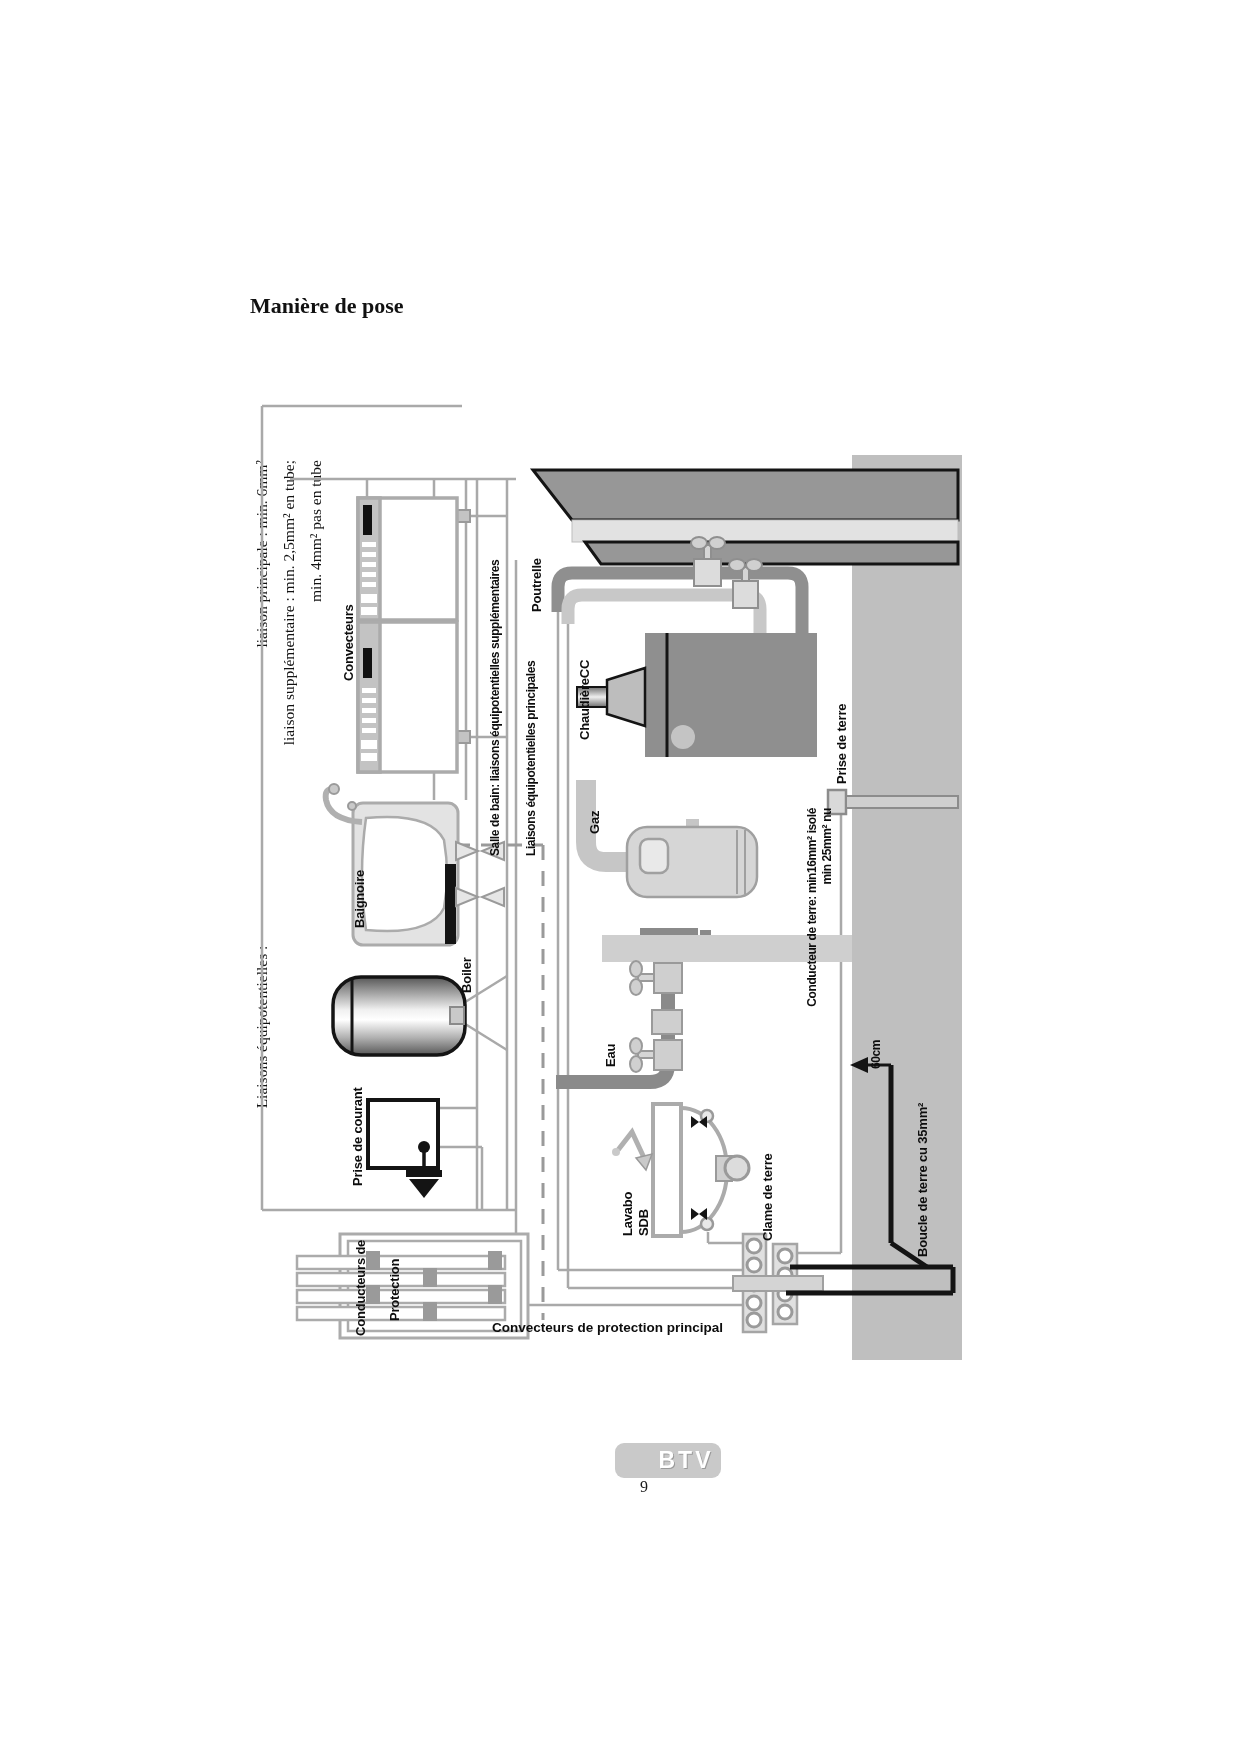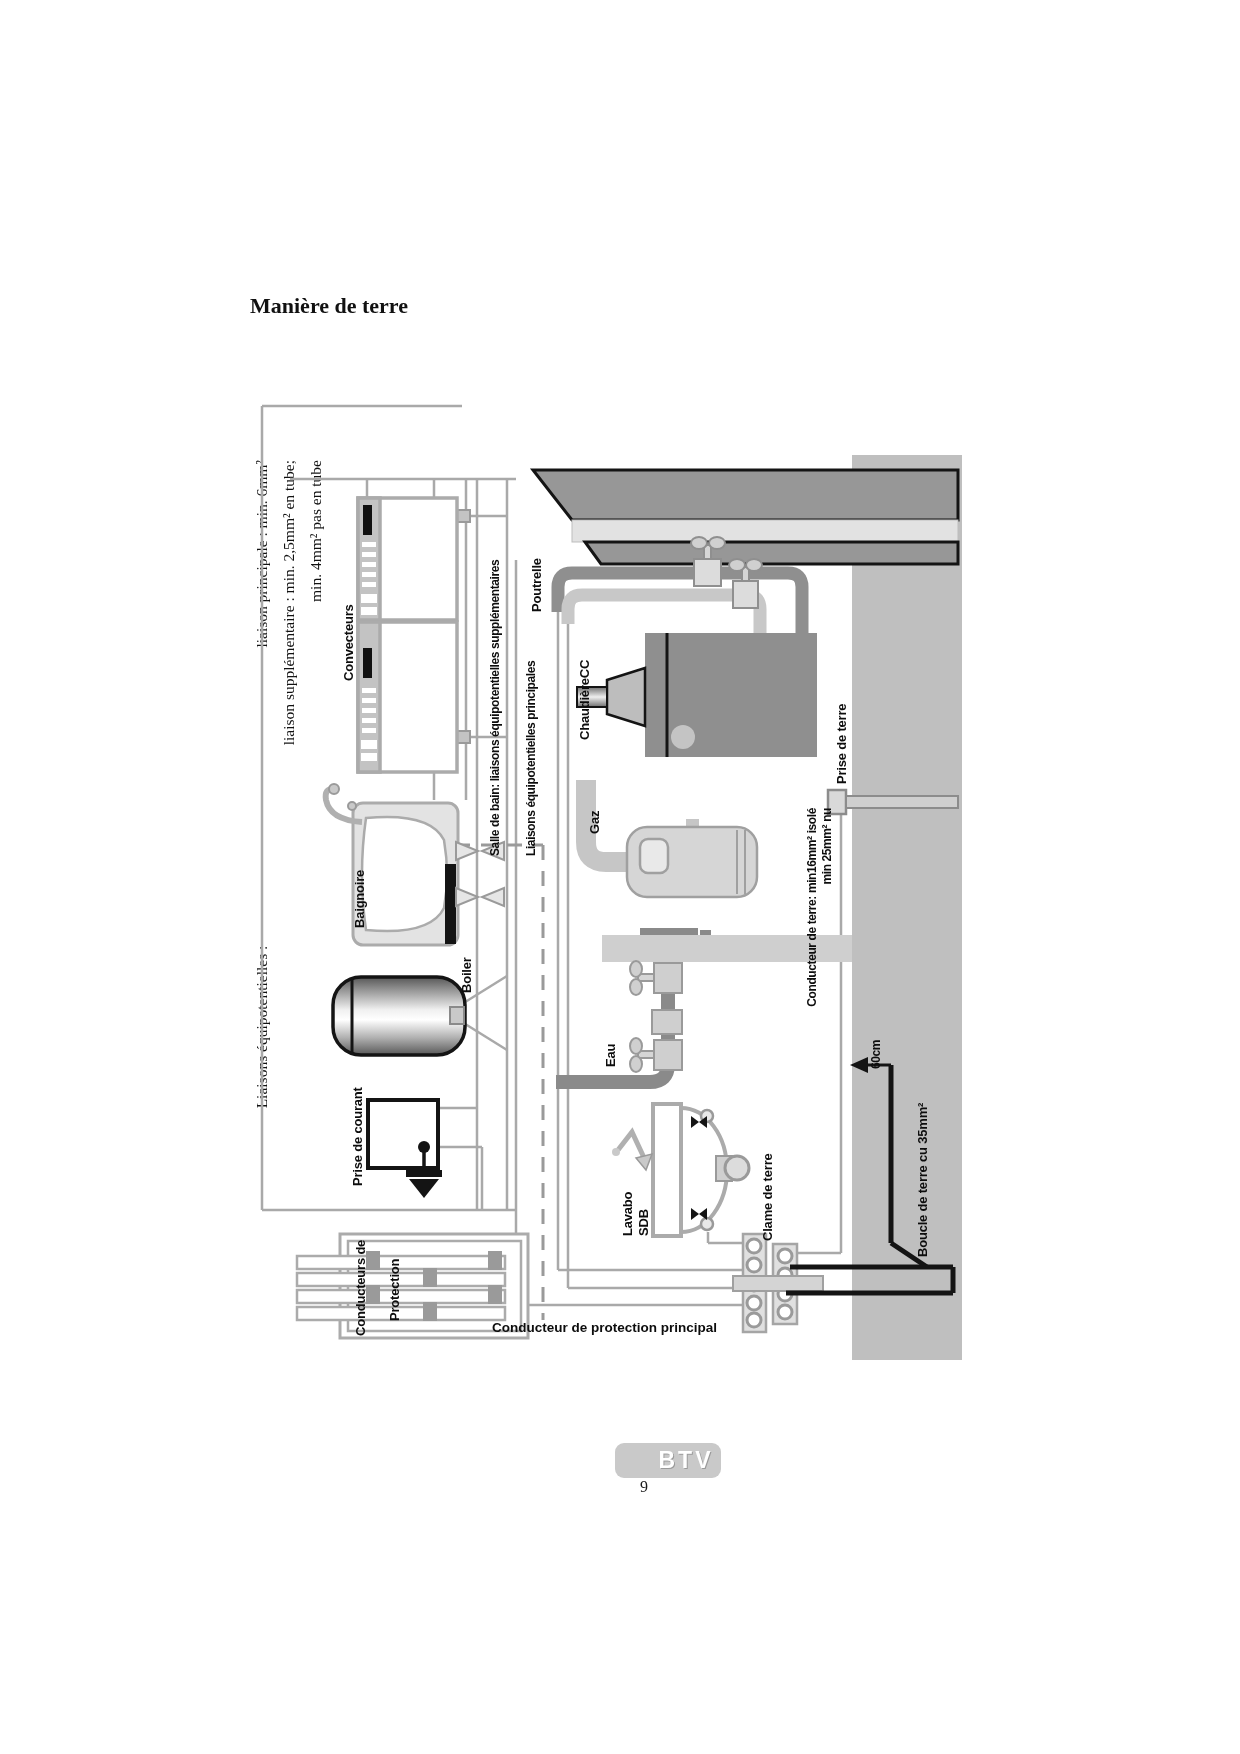--- a/index.html
+++ b/index.html
@@ -57,21 +57,21 @@
     text-align:center;
     font-family:"Liberation Serif", serif;
     font-size:16px;color:#1a1a1a;
   }
 </style>
 </head>
 <body>
 
 <div class="page">
 
-  <div class="doc-title">Manière de terre</div>
+  <div class="doc-title">Manière de pose</div>
 
   <div class="rot legend">
     <div><span>Liaisons équipotentielles :</span><span class="gap"></span><span>liaison principale : min. 6mm²</span></div>
     <div>liaison supplémentaire : min. 2,5mm² en tube;</div>
     <div>min. 4mm² pas en tube</div>
   </div>
 
   <svg class="svg-layer" width="1240" height="1754" viewBox="0 0 1240 1754">
     <defs>
       <linearGradient id="cyl" x1="0" y1="0" x2="0" y2="1">
@@ -336,18 +336,18 @@
   <div class="rot dlabel" style="left:620px;top:1236px">Lavabo</div>
   <div class="rot dlabel" style="left:636px;top:1236px">SDB</div>
   <div class="rot dlabel" style="left:760px;top:1241px">Clame de terre</div>
   <div class="rot dlabel small ct-label" style="left:805px;top:1053px">
     <div>Conducteur de terre: min16mm² isolé</div>
     <div>min 25mm² nu</div>
   </div>
   <div class="rot dlabel" style="left:834px;top:784px">Prise de terre</div>
   <div class="rot dlabel small" style="left:869px;top:1069px">60cm</div>
   <div class="rot dlabel" style="left:915px;top:1257px">Boucle de terre cu 35mm²</div>
-  <div class="hlabel" style="left:492px;top:1320px">Conducteur de protection principal</div>
+  <div class="hlabel" style="left:492px;top:1320px">Convecteurs de protection principal</div>
 
   <div class="logo">BTV</div>
   <div class="pagenum">9</div>
 
 </div>
 
 </body></html>

